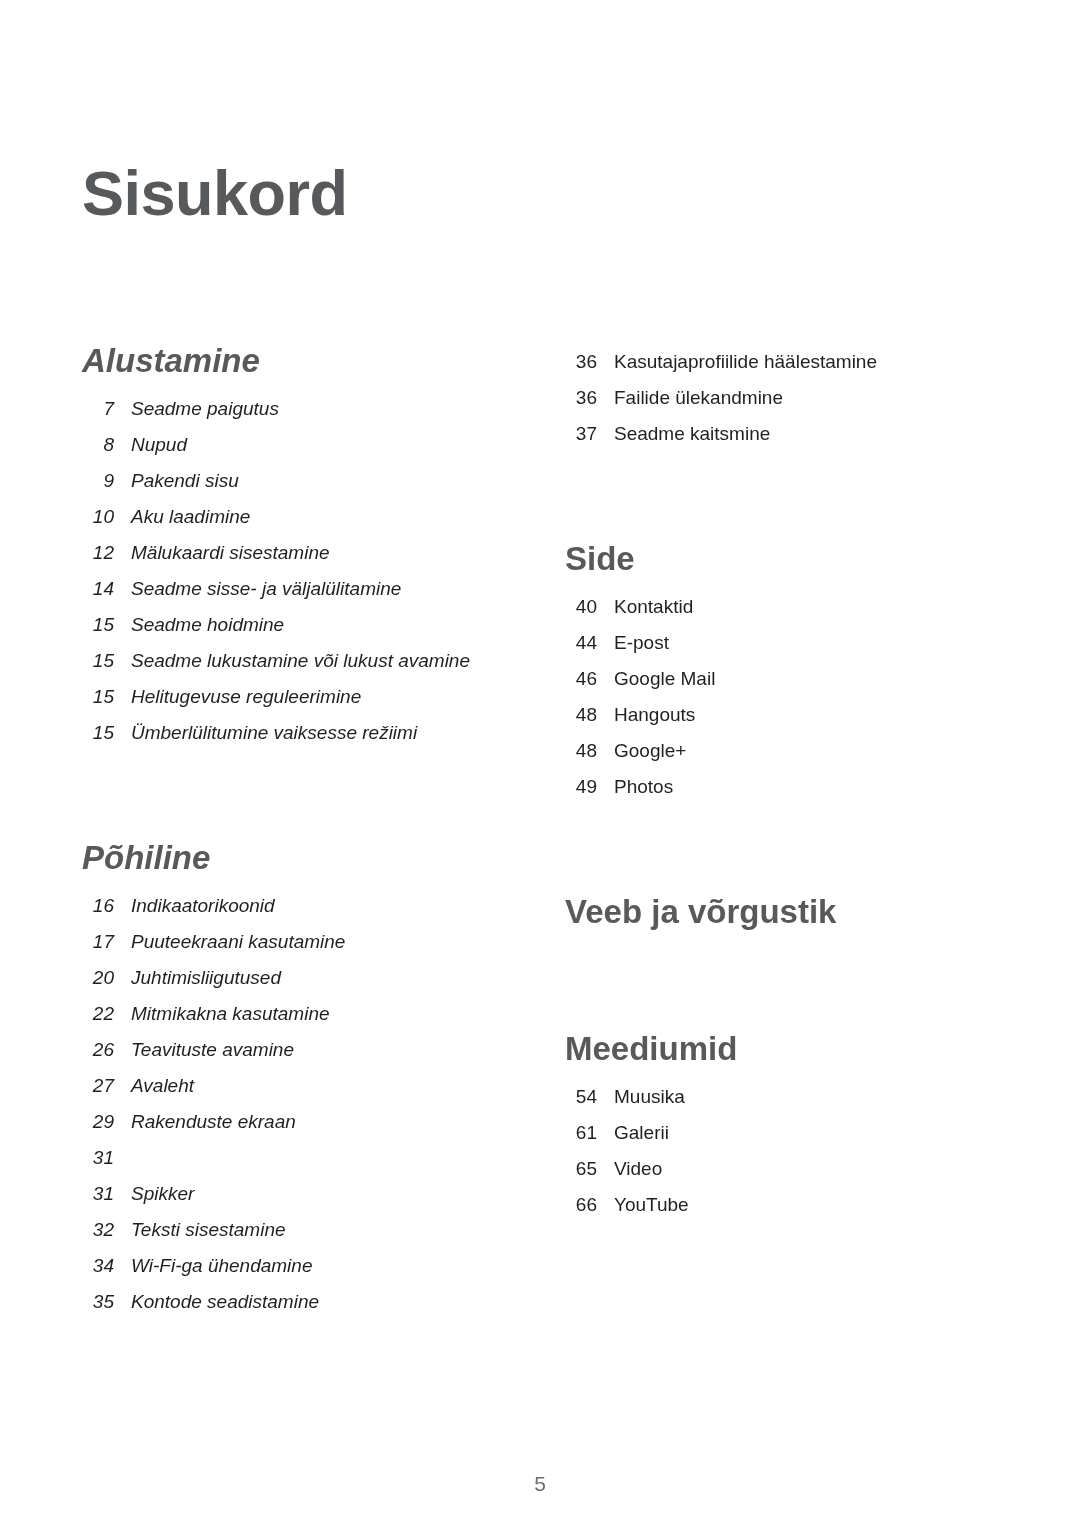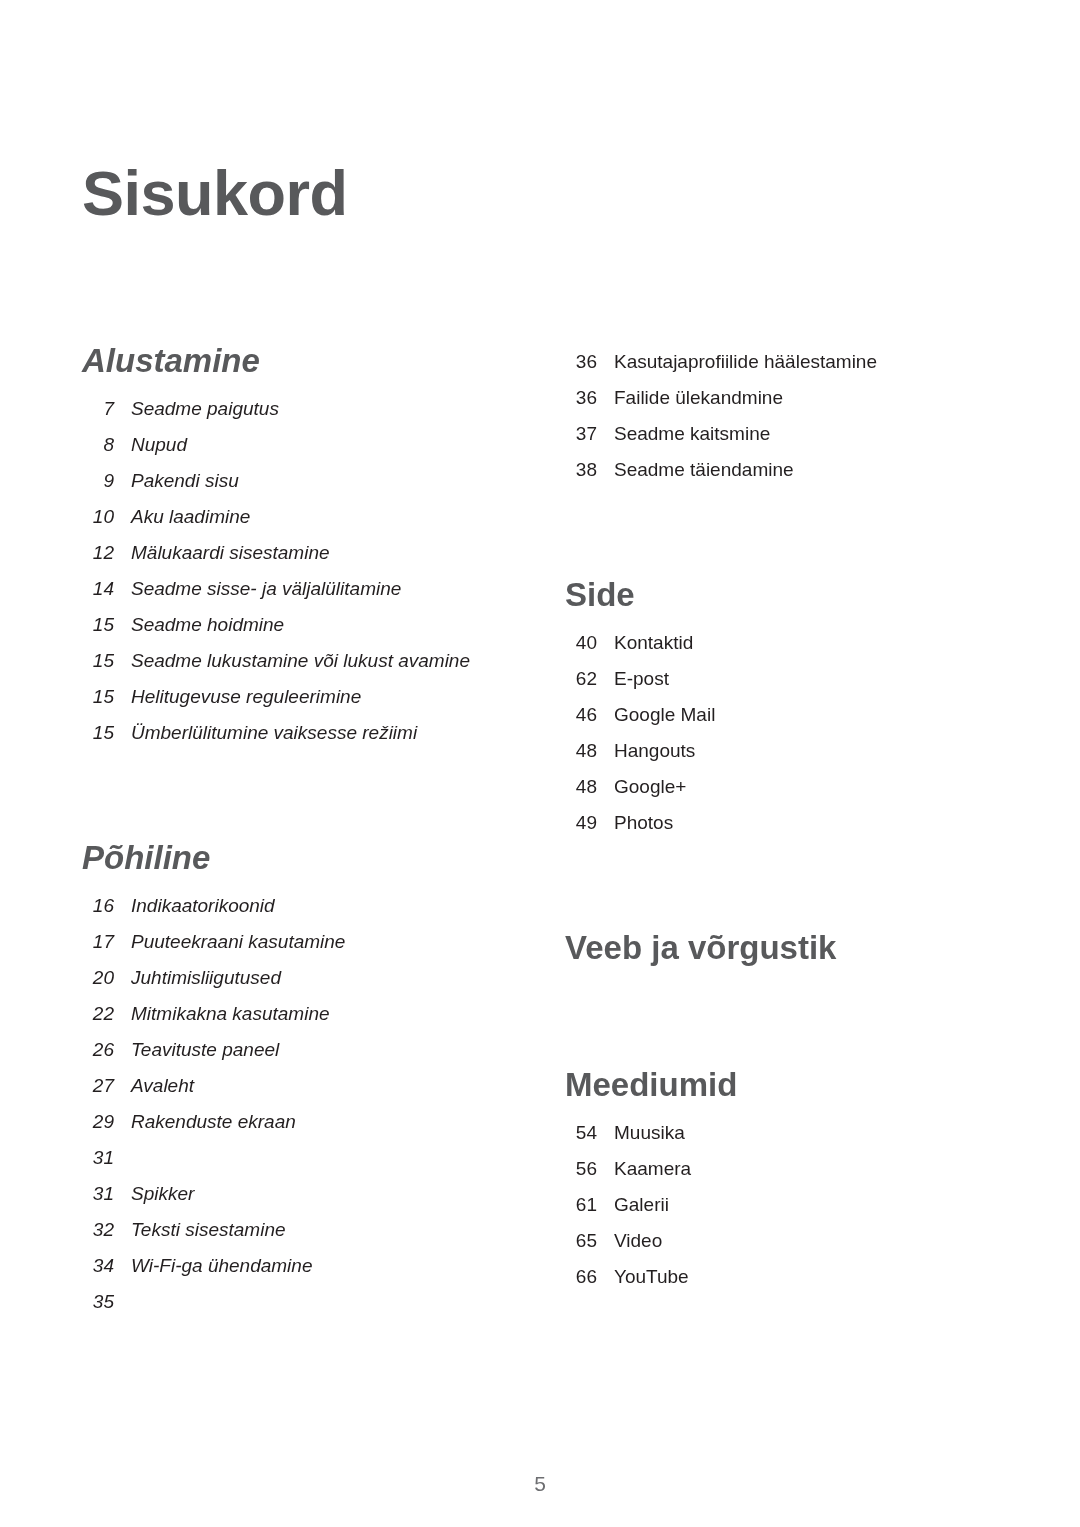--- a/index.html
+++ b/index.html
@@ -170,21 +170,21 @@
               <li class="toc-item">
                 <span class="toc-page">20</span>
                 <span class="toc-label">Juhtimisliigutused</span>
               </li>
               <li class="toc-item">
                 <span class="toc-page">22</span>
                 <span class="toc-label">Mitmikakna kasutamine</span>
               </li>
               <li class="toc-item">
                 <span class="toc-page">26</span>
-                <span class="toc-label">Teavituste paneel</span>
+                <span class="toc-label">Teavituste avamine</span>
               </li>
               <li class="toc-item">
                 <span class="toc-page">27</span>
                 <span class="toc-label">Avaleht</span>
               </li>
               <li class="toc-item">
                 <span class="toc-page">29</span>
                 <span class="toc-label">Rakenduste ekraan</span>
               </li>
               <li class="toc-item">
@@ -197,56 +197,53 @@
               <li class="toc-item">
                 <span class="toc-page">32</span>
                 <span class="toc-label">Teksti sisestamine</span>
               </li>
               <li class="toc-item">
                 <span class="toc-page">34</span>
                 <span class="toc-label">Wi-Fi-ga ühendamine</span>
               </li>
               <li class="toc-item">
                 <span class="toc-page">35</span>
+                <span class="toc-label">Kontode seadistamine</span>
               </li>
             </ul>
           </div>
         </div>
     </div>
 
     <div class="col col-right">
       <ul class="toc-list" id="right-continued">
           <li class="toc-item">
             <span class="toc-page">36</span>
             <span class="toc-label">Kasutajaprofiilide häälestamine</span>
           </li>
           <li class="toc-item">
             <span class="toc-page">36</span>
             <span class="toc-label">Failide ülekandmine</span>
           </li>
           <li class="toc-item">
             <span class="toc-page">37</span>
             <span class="toc-label">Seadme kaitsmine</span>
           </li>
-          <li class="toc-item">
-            <span class="toc-page">38</span>
-            <span class="toc-label">Seadme täiendamine</span>
-          </li>
         </ul>
       <div id="right-sections">
           <div class="section">
             <div class="gap-lg"></div>
             <div class="section-heading">Side</div>
             <ul class="toc-list">
               <li class="toc-item">
                 <span class="toc-page">40</span>
                 <span class="toc-label">Kontaktid</span>
               </li>
               <li class="toc-item">
-                <span class="toc-page">62</span>
+                <span class="toc-page">44</span>
                 <span class="toc-label">E-post</span>
               </li>
               <li class="toc-item">
                 <span class="toc-page">46</span>
                 <span class="toc-label">Google Mail</span>
               </li>
               <li class="toc-item">
                 <span class="toc-page">48</span>
                 <span class="toc-label">Hangouts</span>
               </li>
@@ -266,24 +263,20 @@
           </div>
           <div class="section">
             <div class="gap-lg"></div>
             <div class="section-heading">Meediumid</div>
             <ul class="toc-list">
               <li class="toc-item">
                 <span class="toc-page">54</span>
                 <span class="toc-label">Muusika</span>
               </li>
               <li class="toc-item">
-                <span class="toc-page">56</span>
-                <span class="toc-label">Kaamera</span>
-              </li>
-              <li class="toc-item">
                 <span class="toc-page">61</span>
                 <span class="toc-label">Galerii</span>
               </li>
               <li class="toc-item">
                 <span class="toc-page">65</span>
                 <span class="toc-label">Video</span>
               </li>
               <li class="toc-item">
                 <span class="toc-page">66</span>
                 <span class="toc-label">YouTube</span>

